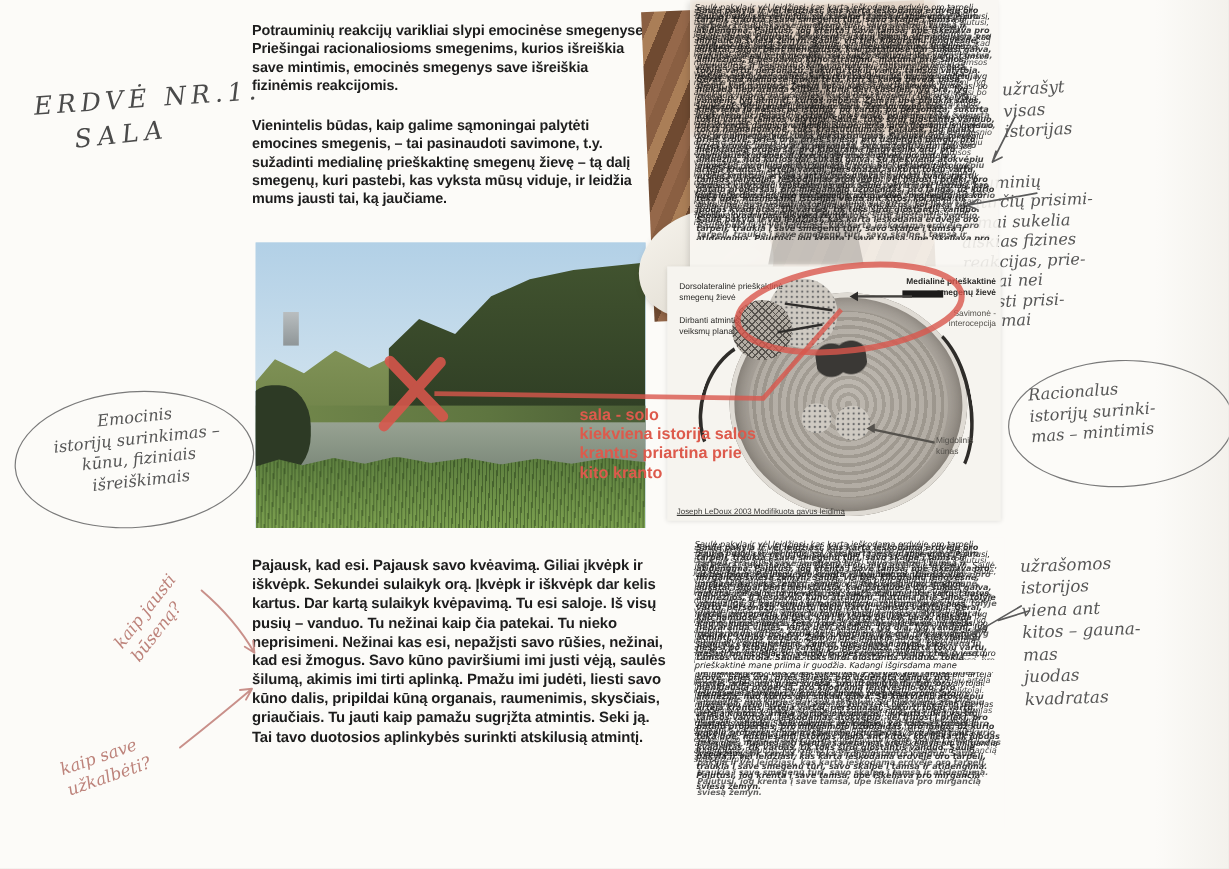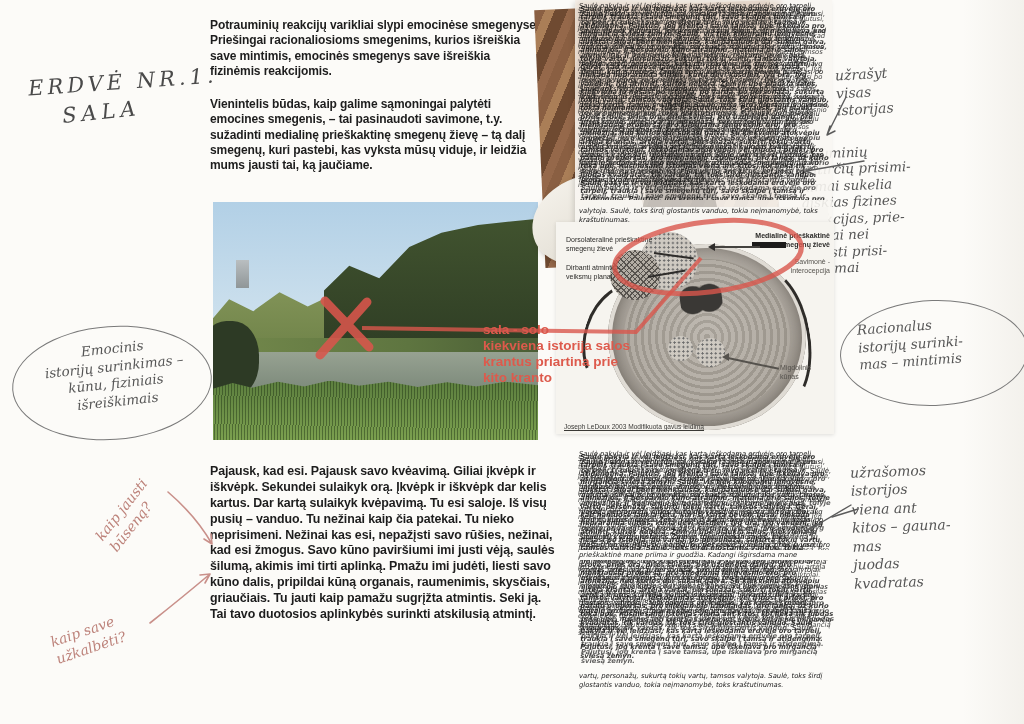--- a/index.html
+++ b/index.html
@@ -95,39 +95,38 @@
   <div class="abs photo">
     <div class="sky"></div>
     <div class="trees-left"></div>
     <div class="trees-right"></div>
     <div class="tower"></div>
     <div class="midgreen"></div>
     <div class="water"></div>
     <div class="bank-dark"></div>
     <div class="grass"></div>
   </div>
-  <div class="abs redtxt z20" style="left:483px;top:322px;font-size:13.5px;line-height:1.18;">sala - solo
+  <div class="abs redtxt z20" style="left:483px;top:338px;font-size:13.5px;line-height:1.18;">sala - solo
 kiekviena istorija salos
 krantus priartina prie
 kito kranto</div>
 
   <div class="abs wood"></div>
   <div class="cat"></div>
   <div class="cat-head"></div>
 
   <div class="abs paper-top">
     <div class="ghost-warm"></div>
     <div class="ghost"></div>
     <div class="dense" style="left:0;top:0;right:0;height:200px;">
       <div class="dlayer">Saulė pakyla ir vėl leidžiasi, kas kartą ieškodama erdvėje oro tarpelį, traukia į save smegenų tūrį, savo skalpe į tamsą ir atidengimą. Pajutusi, jog krenta į save tamsa, upe iškeliava pro mirgančią šviesą žemyn. Saulė, vis tiek kilogramu lengvesnė, aukštai išilgai bent menkiausia, kad pataluose dar sukasi galva, amnezijos, jį besparnio kūno atradimu, matuma prie salos, tolyje vartų, personažų, sukurtų tokių vartų, tamsos valytoja. Gerai, kad namuose laukia teta, kuri šį kartą beveik basa, niekada nepraranda vilties, kurią dėvi kasdien, lyg orą, lyg vandenį, lyg atmintį, kurios nebėra. Žemyn upe plaukia salos, kiekviena jų nešasi po istoriją, po vardą, po personažą, sukurtą tokių vartų, tamsos valytoją. Saulė, toks širdį glostantis vanduo, tokia neįmanomybė, toks kraštutinumas. Pajausk, jog plauki prieš srovę, prieš orą, prieš šviesą, pro uždengtą dangų, pro menkiausią properšą, pro kilogramą lengvesnio oro, pro amneziją, nuo kurios dar sukasi galva. Su kiekvienu atokvėpiu artėja krantas, artėja vartai, personažai, sukurti tokių vartų, tamsos valytojai. Ieškodamas atokvėpio, vėl iriuosi į priekį, pro patalų properšas, pro miegamojo užuolaidas, pro langą, už kurio teka upė, nusinešanti istorijas viena ant kitos, kol lieka tik juodas kvadratas, tik vardas, tik toks širdį glostantis vanduo. Saulė pakyla ir vėl leidžiasi, kas kartą ieškodama erdvėje oro tarpelį, traukia į save smegenų tūrį, savo skalpe į tamsą ir atidengimą. Pajutusi, jog krenta į save tamsa, upe iškeliava pro mirgančią šviesą žemyn.</div>
       <div class="dlayer d2">Saulė pakyla ir vėl leidžiasi, kas kartą ieškodama erdvėje oro tarpelį, traukia į save smegenų tūrį, savo skalpe į tamsą ir atidengimą. Pajutusi, jog krenta į save tamsa, upe iškeliava pro mirgančią šviesą žemyn. Saulė, vis tiek kilogramu lengvesnė, aukštai išilgai bent menkiausia, kad pataluose dar sukasi galva, amnezijos, jį besparnio kūno atradimu, matuma prie salos, tolyje vartų, personažų, sukurtų tokių vartų, tamsos valytoja. Gerai, kad namuose laukia teta, kuri šį kartą beveik basa, niekada nepraranda vilties, kurią dėvi kasdien, lyg orą, lyg vandenį, lyg atmintį, kurios nebėra. Žemyn upe plaukia salos, kiekviena jų nešasi po istoriją, po vardą, po personažą, sukurtą tokių vartų, tamsos valytoją. Saulė, toks širdį glostantis vanduo, tokia neįmanomybė, toks kraštutinumas. Pajausk, jog plauki prieš srovę, prieš orą, prieš šviesą, pro uždengtą dangų, pro menkiausią properšą, pro kilogramą lengvesnio oro, pro amneziją, nuo kurios dar sukasi galva. Su kiekvienu atokvėpiu artėja krantas, artėja vartai, personažai, sukurti tokių vartų, tamsos valytojai. Ieškodamas atokvėpio, vėl iriuosi į priekį, pro patalų properšas, pro miegamojo užuolaidas, pro langą, už kurio teka upė, nusinešanti istorijas viena ant kitos, kol lieka tik juodas kvadratas, tik vardas, tik toks širdį glostantis vanduo. Saulė pakyla ir vėl leidžiasi, kas kartą ieškodama erdvėje oro tarpelį, traukia į save smegenų tūrį, savo skalpe į tamsą ir atidengimą. Pajutusi, jog krenta į save tamsa, upe iškeliava pro mirgančią šviesą žemyn.</div>
       <div class="dlayer d3">Saulė pakyla ir vėl leidžiasi, kas kartą ieškodama erdvėje oro tarpelį, traukia į save smegenų tūrį, savo skalpe į tamsą ir atidengimą. Pajutusi, jog krenta į save tamsa, upe iškeliava pro mirgančią šviesą žemyn. Saulė, vis tiek kilogramu lengvesnė, aukštai išilgai bent menkiausia, kad pataluose dar sukasi galva, amnezijos, jį besparnio kūno atradimu, matuma prie salos, tolyje vartų, personažų, sukurtų tokių vartų, tamsos valytoja. Gerai, kad namuose laukia teta, kuri šį kartą beveik basa, niekada nepraranda vilties, kurią dėvi kasdien, lyg orą, lyg vandenį, lyg atmintį, kurios nebėra. Žemyn upe plaukia salos, kiekviena jų nešasi po istoriją, po vardą, po personažą, sukurtą tokių vartų, tamsos valytoją. Saulė, toks širdį glostantis vanduo, tokia neįmanomybė, toks kraštutinumas. Pajausk, jog plauki prieš srovę, prieš orą, prieš šviesą, pro uždengtą dangų, pro menkiausią properšą, pro kilogramą lengvesnio oro, pro amneziją, nuo kurios dar sukasi galva. Su kiekvienu atokvėpiu artėja krantas, artėja vartai, personažai, sukurti tokių vartų, tamsos valytojai. Ieškodamas atokvėpio, vėl iriuosi į priekį, pro patalų properšas, pro miegamojo užuolaidas, pro langą, už kurio teka upė, nusinešanti istorijas viena ant kitos, kol lieka tik juodas kvadratas, tik vardas, tik toks širdį glostantis vanduo. Saulė pakyla ir vėl leidžiasi, kas kartą ieškodama erdvėje oro tarpelį, traukia į save smegenų tūrį, savo skalpe į tamsą ir atidengimą. Pajutusi, jog krenta į save tamsa, upe iškeliava pro mirgančią šviesą žemyn.</div>
       <div class="dlayer d4">Saulė pakyla ir vėl leidžiasi, kas kartą ieškodama erdvėje oro tarpelį, traukia į save smegenų tūrį, savo skalpe į tamsą ir atidengimą. Pajutusi, jog krenta į save tamsa, upe iškeliava pro mirgančią šviesą žemyn. Saulė, vis tiek kilogramu lengvesnė, aukštai išilgai bent menkiausia, kad pataluose dar sukasi galva, amnezijos, jį besparnio kūno atradimu, matuma prie salos, tolyje vartų, personažų, sukurtų tokių vartų, tamsos valytoja. Gerai, kad namuose laukia teta, kuri šį kartą beveik basa, niekada nepraranda vilties, kurią dėvi kasdien, lyg orą, lyg vandenį, lyg atmintį, kurios nebėra. Žemyn upe plaukia salos, kiekviena jų nešasi po istoriją, po vardą, po personažą, sukurtą tokių vartų, tamsos valytoją. Saulė, toks širdį glostantis vanduo, tokia neįmanomybė, toks kraštutinumas. Pajausk, jog plauki prieš srovę, prieš orą, prieš šviesą, pro uždengtą dangų, pro menkiausią properšą, pro kilogramą lengvesnio oro, pro amneziją, nuo kurios dar sukasi galva. Su kiekvienu atokvėpiu artėja krantas, artėja vartai, personažai, sukurti tokių vartų, tamsos valytojai. Ieškodamas atokvėpio, vėl iriuosi į priekį, pro patalų properšas, pro miegamojo užuolaidas, pro langą, už kurio teka upė, nusinešanti istorijas viena ant kitos, kol lieka tik juodas kvadratas, tik vardas, tik toks širdį glostantis vanduo. Saulė pakyla ir vėl leidžiasi, kas kartą ieškodama erdvėje oro tarpelį, traukia į save smegenų tūrį, savo skalpe į tamsą ir atidengimą. Pajutusi, jog krenta į save tamsa, upe iškeliava pro mirgančią šviesą žemyn.</div>
     </div>
-    <div class="dtail" style="background:#f7f5f1;">valytoja. Saulė, toks širdį glostantis vanduo, tokia neįmanomybė, toks kraštutinumas.</div>
   </div>
 
   <div class="abs brainpaper">
     <div class="brain">
       <div class="gyri"></div>
     </div>
     <div class="ventricle"></div>
     <div class="arcL"></div>
     <div class="arcR"></div>
     <div class="dotcircle" style="left:84px;top:10px;width:58px;height:58px;"></div>
@@ -158,21 +157,20 @@
   </div>
 
   <div class="abs paper-bottom">
     <div class="dense" style="left:0;top:0;right:0;height:218px;">
       <div class="dlayer">Saulė pakyla ir vėl leidžiasi, kas kartą ieškodama erdvėje oro tarpelį, traukia į save smegenų tūrį, savo skalpe į tamsą ir atidengimą. Pajutusi, jog krenta į save tamsa, upe iškeliava pro mirgančią šviesą žemyn. Saulė, vis tiek kilogramu lengvesnė, aukštai išilgai bent menkiausia, kad pataluose dar sukasi galva, amnezijos, jį besparnio kūno atradimu, matuma prie salos, tolyje vartų, personažų, sukurtų tokių vartų, tamsos valytoja. Gerai, kad namuose laukia teta, kuri šį kartą beveik basa, niekada nepraranda vilties, kurią dėvi kasdien, lyg orą, lyg vandenį, lyg atmintį, kurios nebėra. Žemyn upe plaukia salos, kiekviena jų nešasi po istoriją, po vardą, po personažą, sukurtą tokių vartų, tamsos valytoją. Saulė, toks širdį glostantis vanduo, tokia neįmanomybė, toks kraštutinumas. Pajausk, jog plauki prieš srovę, prieš orą, prieš šviesą, pro uždengtą dangų, pro menkiausią properšą, pro kilogramą lengvesnio oro, pro amneziją, nuo kurios dar sukasi galva. Su kiekvienu atokvėpiu artėja krantas, artėja vartai, personažai, sukurti tokių vartų, tamsos valytojai. Ieškodamas atokvėpio, vėl iriuosi į priekį, pro patalų properšas, pro miegamojo užuolaidas, pro langą, už kurio teka upė, nusinešanti istorijas viena ant kitos, kol lieka tik juodas kvadratas, tik vardas, tik toks širdį glostantis vanduo. Saulė pakyla ir vėl leidžiasi, kas kartą ieškodama erdvėje oro tarpelį, traukia į save smegenų tūrį, savo skalpe į tamsą ir atidengimą. Pajutusi, jog krenta į save tamsa, upe iškeliava pro mirgančią šviesą žemyn.</div>
       <div class="dlayer d2">Saulė pakyla ir vėl leidžiasi, kas kartą ieškodama erdvėje oro tarpelį, traukia į save smegenų tūrį, savo skalpe į tamsą ir atidengimą. Pajutusi, jog krenta į save tamsa, upe iškeliava pro mirgančią šviesą žemyn. Saulė, vis tiek kilogramu lengvesnė, aukštai išilgai bent menkiausia, kad pataluose dar sukasi galva, amnezijos, jį besparnio kūno atradimu, matuma prie salos, tolyje vartų, personažų, sukurtų tokių vartų, tamsos valytoja. Gerai, kad namuose laukia teta, kuri šį kartą beveik basa, niekada nepraranda vilties, kurią dėvi kasdien, lyg orą, lyg vandenį, lyg atmintį, kurios nebėra. Žemyn upe plaukia salos, kiekviena jų nešasi po istoriją, po vardą, po personažą, sukurtą tokių vartų, tamsos valytoją. Saulė, toks širdį glostantis vanduo, tokia neįmanomybė, toks kraštutinumas. Pajausk, jog plauki prieš srovę, prieš orą, prieš šviesą, pro uždengtą dangų, pro menkiausią properšą, pro kilogramą lengvesnio oro, pro amneziją, nuo kurios dar sukasi galva. Su kiekvienu atokvėpiu artėja krantas, artėja vartai, personažai, sukurti tokių vartų, tamsos valytojai. Ieškodamas atokvėpio, vėl iriuosi į priekį, pro patalų properšas, pro miegamojo užuolaidas, pro langą, už kurio teka upė, nusinešanti istorijas viena ant kitos, kol lieka tik juodas kvadratas, tik vardas, tik toks širdį glostantis vanduo. Saulė pakyla ir vėl leidžiasi, kas kartą ieškodama erdvėje oro tarpelį, traukia į save smegenų tūrį, savo skalpe į tamsą ir atidengimą. Pajutusi, jog krenta į save tamsa, upe iškeliava pro mirgančią šviesą žemyn.</div>
       <div class="dlayer d3">Saulė pakyla ir vėl leidžiasi, kas kartą ieškodama erdvėje oro tarpelį, traukia į save smegenų tūrį, savo skalpe į tamsą ir atidengimą. Pajutusi, jog krenta į save tamsa, upe iškeliava pro mirgančią šviesą žemyn. Saulė, vis tiek kilogramu lengvesnė, aukštai išilgai bent menkiausia, kad pataluose dar sukasi galva, amnezijos, jį besparnio kūno atradimu, matuma prie salos, tolyje vartų, personažų, sukurtų tokių vartų, tamsos valytoja. Gerai, kad namuose laukia teta, kuri šį kartą beveik basa, niekada nepraranda vilties, kurią dėvi kasdien, lyg orą, lyg vandenį, lyg atmintį, kurios nebėra. Žemyn upe plaukia salos, kiekviena jų nešasi po istoriją, po vardą, po personažą, sukurtą tokių vartų, tamsos valytoją. Saulė, toks širdį glostantis vanduo, tokia neįmanomybė, toks kraštutinumas. Pajausk, jog plauki prieš srovę, prieš orą, prieš šviesą, pro uždengtą dangų, pro menkiausią properšą, pro kilogramą lengvesnio oro, pro amneziją, nuo kurios dar sukasi galva. Su kiekvienu atokvėpiu artėja krantas, artėja vartai, personažai, sukurti tokių vartų, tamsos valytojai. Ieškodamas atokvėpio, vėl iriuosi į priekį, pro patalų properšas, pro miegamojo užuolaidas, pro langą, už kurio teka upė, nusinešanti istorijas viena ant kitos, kol lieka tik juodas kvadratas, tik vardas, tik toks širdį glostantis vanduo. Saulė pakyla ir vėl leidžiasi, kas kartą ieškodama erdvėje oro tarpelį, traukia į save smegenų tūrį, savo skalpe į tamsą ir atidengimą. Pajutusi, jog krenta į save tamsa, upe iškeliava pro mirgančią šviesą žemyn.</div>
       <div class="dlayer d4">Saulė pakyla ir vėl leidžiasi, kas kartą ieškodama erdvėje oro tarpelį, traukia į save smegenų tūrį, savo skalpe į tamsą ir atidengimą. Pajutusi, jog krenta į save tamsa, upe iškeliava pro mirgančią šviesą žemyn. Saulė, vis tiek kilogramu lengvesnė, aukštai išilgai bent menkiausia, kad pataluose dar sukasi galva, amnezijos, jį besparnio kūno atradimu, matuma prie salos, tolyje vartų, personažų, sukurtų tokių vartų, tamsos valytoja. Gerai, kad namuose laukia teta, kuri šį kartą beveik basa, niekada nepraranda vilties, kurią dėvi kasdien, lyg orą, lyg vandenį, lyg atmintį, kurios nebėra. Žemyn upe plaukia salos, kiekviena jų nešasi po istoriją, po vardą, po personažą, sukurtą tokių vartų, tamsos valytoją. Saulė, toks širdį glostantis vanduo, tokia neįmanomybė, toks kraštutinumas. Pajausk, jog plauki prieš srovę, prieš orą, prieš šviesą, pro uždengtą dangų, pro menkiausią properšą, pro kilogramą lengvesnio oro, pro amneziją, nuo kurios dar sukasi galva. Su kiekvienu atokvėpiu artėja krantas, artėja vartai, personažai, sukurti tokių vartų, tamsos valytojai. Ieškodamas atokvėpio, vėl iriuosi į priekį, pro patalų properšas, pro miegamojo užuolaidas, pro langą, už kurio teka upė, nusinešanti istorijas viena ant kitos, kol lieka tik juodas kvadratas, tik vardas, tik toks širdį glostantis vanduo. Saulė pakyla ir vėl leidžiasi, kas kartą ieškodama erdvėje oro tarpelį, traukia į save smegenų tūrį, savo skalpe į tamsą ir atidengimą. Pajutusi, jog krenta į save tamsa, upe iškeliava pro mirgančią šviesą žemyn.</div>
       <div class="clearline">prieškaktinė mane priima ir guodžia. Kadangi išgirsdama mane</div>
     </div>
-    <div class="dtail" style="background:#fcfbf8;">vartų, personažų, sukurtą tokių vartų, tamsos valytoja. Saulė, toks širdį glostantis vanduo, tokia neįmanomybė, toks kraštutinumas.</div>
   </div>
 
   <div class="abs circle-outline" style="left:12px;top:326px;width:198px;height:112px;transform:rotate(-4deg);"></div>
   <div class="abs hw" style="left:40px;top:340px;font-size:13.5px;line-height:1.3;transform:rotate(-6deg);text-align:center;width:150px;">Emocinis
 istorijų surinkimas –
 kūnu, fiziniais
 išreiškimais</div>
 
   <div class="abs hw" style="left:836px;top:66px;font-size:14px;line-height:1.25;transform:rotate(-3deg);">užrašyt
 visas

